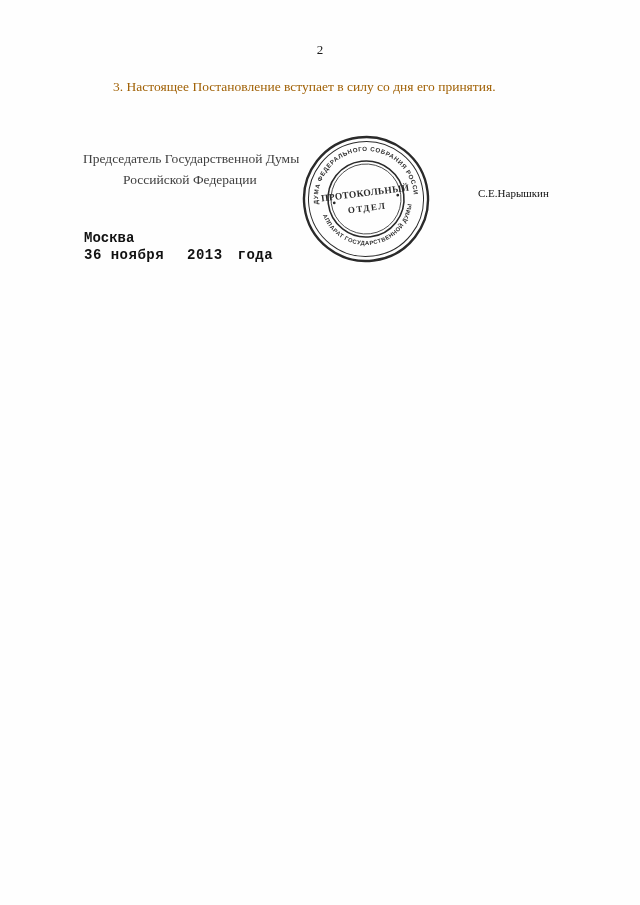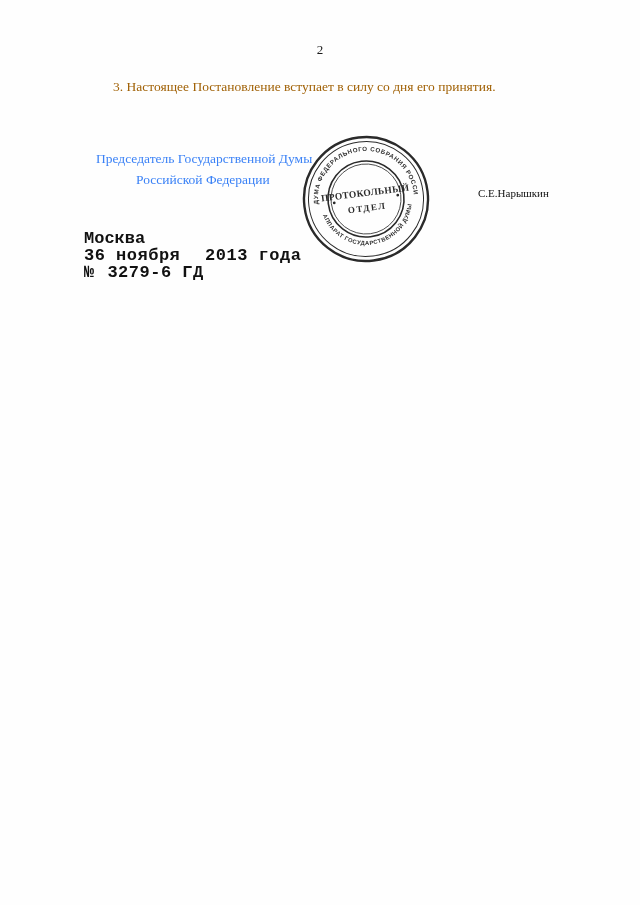--- a/index.html
+++ b/index.html
@@ -40,56 +40,56 @@
     width: 470px;
     font-size: 13.5px;
     line-height: 18px;
     color: #a16207;
     white-space: nowrap;
   }
 
   .signature-block {
     position: absolute;
     top: 148px;
-    left: 96px;
+    left: 83px;
     width: 300px;
     font-size: 13.5px;
     line-height: 21px;
-    color: #3b82f6;
+    color: #404040;
   }
   .signature-block .line-1 { padding-left: 0px; }
   .signature-block .line-2 { padding-left: 40px; }
   .signature-block .line-3 { padding-left: 40px; }
 
   .signer-name {
     position: absolute;
     top: 187px;
     left: 478px;
     font-size: 11px;
     color: #111111;
     white-space: nowrap;
   }
 
   .meta-block {
     position: absolute;
     top: 230px;
     left: 84px;
     font-family: "Liberation Mono", monospace;
-    font-size: 17px;
+    font-size: 14px;
     line-height: 17px;
     color: #111111;
     font-weight: bold;
   }
   .meta-block .meta-city { font-weight: bold; letter-spacing: 0px; }
   .meta-block .meta-date { letter-spacing: 0.5px; }
   .meta-block .meta-number { letter-spacing: 0.5px; }
   .meta-block .meta-date .date-day { }
   .meta-block .meta-date .date-month { }
   .meta-block .meta-date .date-year { margin-left: 14px; margin-top: 20px; }
-  .meta-block .meta-date .date-word { }
+  .meta-block .meta-date .date-word { margin-left: 6px; }
   .meta-block .meta-number .num-sign { margin-right: 2px; }
 
   
   .stamp {
     position: absolute;
     top: 133px;
     left: 300px;
     width: 132px;
     height: 132px;
     transform: rotate(-7deg);
@@ -114,24 +114,20 @@
   <div class="signer-name">С.Е.Нарышкин</div>
 
   <div class="meta-block">
     <div class="meta-city">Москва</div>
     <div class="meta-date">
       <span class="date-day">36</span>
       <span class="date-month">ноября</span>
       <span class="date-year">2013</span>
       <span class="date-word">года</span>
     </div>
-    <div class="meta-number">
-      <span class="num-sign">№</span>
-      <span class="num-value">3279-6 ГД</span>
-    </div>
   </div>
 
   <div class="stamp">
     <svg width="132" height="132" viewBox="0 0 132 132" xmlns="http://www.w3.org/2000/svg">
       <defs>
         <path id="arcTop" d="M 66,66 m -52,0 a 52,52 0 1,1 104,0" fill="none"></path>
         <path id="arcOuterTop" d="M 18,66 a 48,48 0 1,1 96,0" fill="none"></path>
         <path id="arcOuterBottom" d="M 20,66 a 46,46 0 1,0 92,0" fill="none"></path>
       </defs>
 

